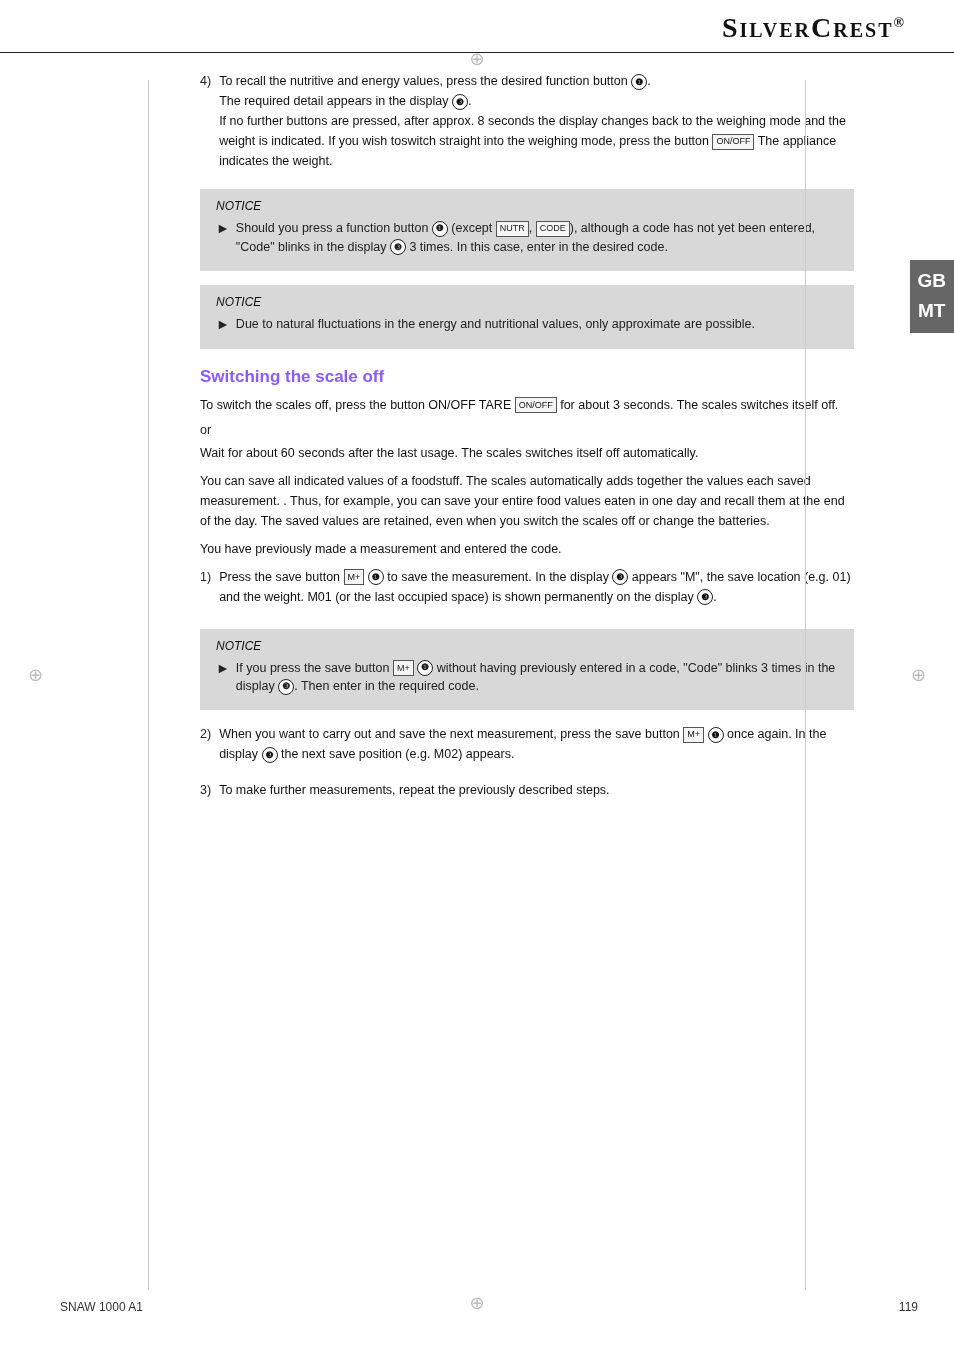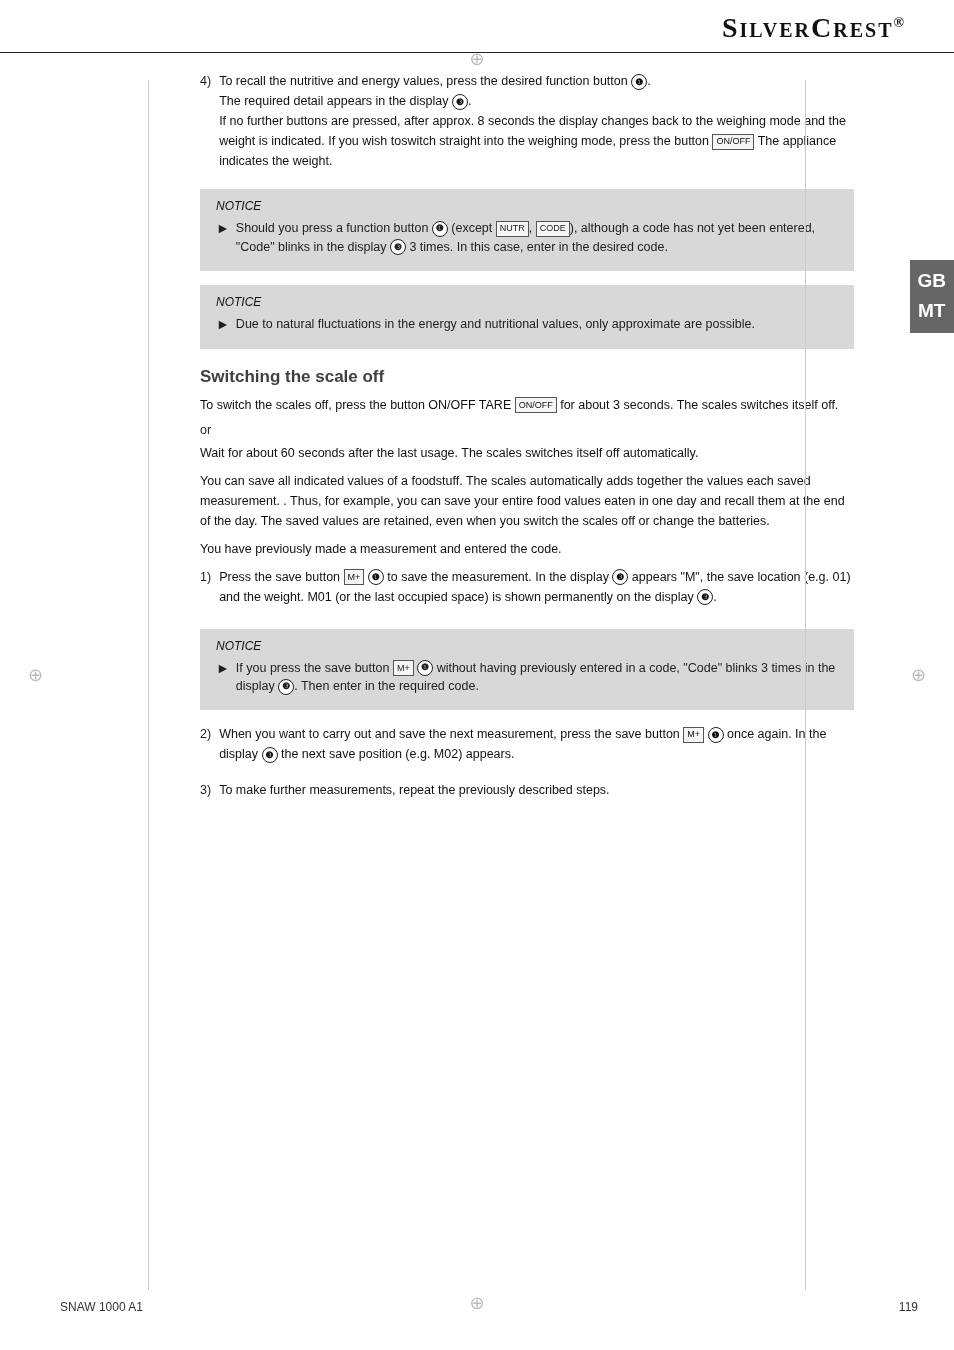--- a/index.html
+++ b/index.html
@@ -124,21 +124,21 @@
     .notice-arrow {
       font-size: 14px;
       margin-top: -1px;
       flex-shrink: 0;
     }
 
     
     .section-heading {
       font-size: 17px;
       font-weight: bold;
-      color: #404040;
+      color: #8b5cf6;
       margin: 18px 0 8px 0;
     }
 
     
     .para {
       font-size: 12.5px;
       line-height: 1.6;
       margin-bottom: 8px;
       color: #111;
     }

